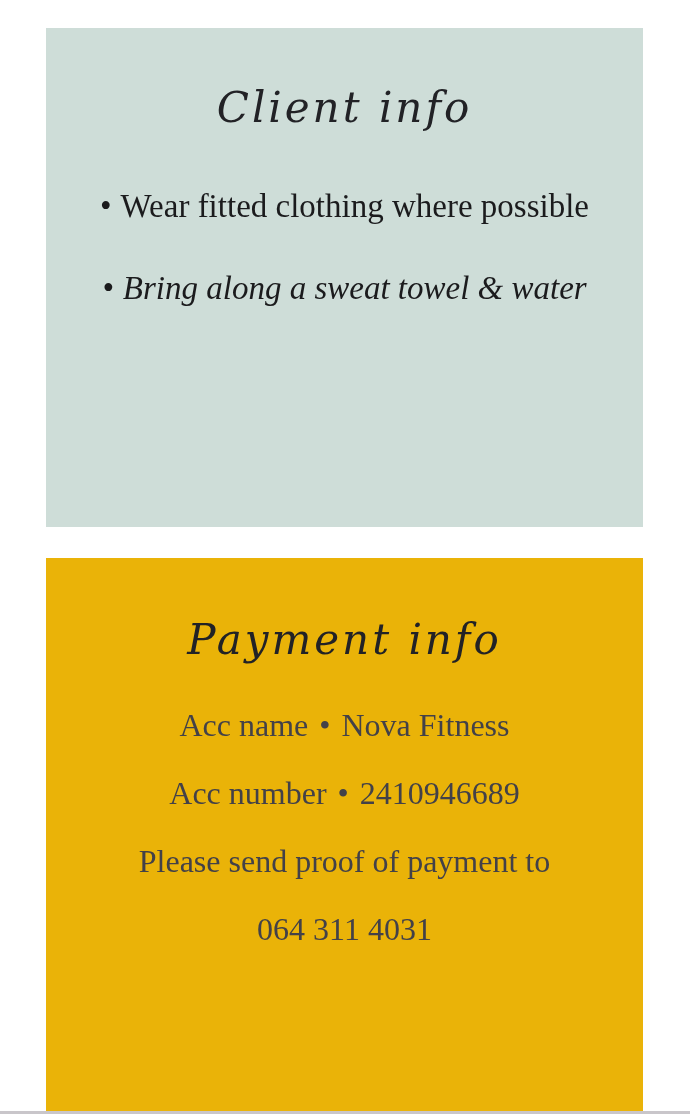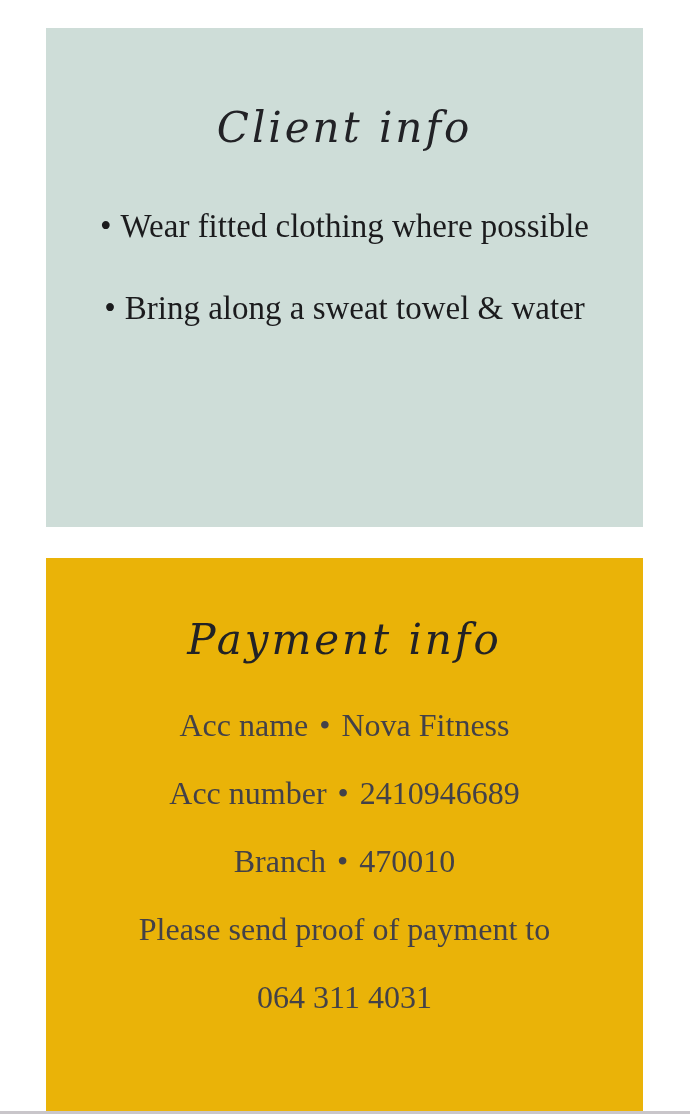--- a/index.html
+++ b/index.html
@@ -23,21 +23,21 @@
   .panel {
     width: 597px;
     margin-left: 46px;
     box-sizing: border-box;
     text-align: center;
   }
   .panel.client {
     margin-top: 28px;
     height: 499px;
     background: #ceddd8;
-    padding-top: 68px;
+    padding-top: 48px;
     color: #1b1b1d;
   }
   .panel.payment {
     margin-top: 31px;
     height: 556px;
     background: #eab308;
     padding-top: 50px;
     color: #434148;
   }
   .script-title {
@@ -52,21 +52,21 @@
   }
   .bullet {
     font-size: 33px;
     line-height: 48px;
     margin: 11px;
   }
   .bullet .line { display: block; }
   .bullet .dot { margin-right: 9px; }
   .b1 { margin-top: 42px; }
   .b2 { margin-top: 33px; }
-  .b3 { margin-top: 34px; }
+  .b3 { margin-top: 34px; font-style: italic; }
   .pay-line {
     font-size: 32px;
     line-height: 48px;
     margin: 20px 0 0 0;
   }
   .pay-line.first { margin-top: 29px; }
   .pay-line .sep { margin: 0 11px; }
   .bottom-edge {
     position: absolute;
     left: 0;
@@ -103,23 +103,20 @@
 
     <p class="pay-line first">
       <span>Acc name</span><span class="sep">•</span><span>Nova Fitness</span>
     </p>
 
     <p class="pay-line">
       <span>Acc number</span><span class="sep">•</span><span>2410946689</span>
     </p>
 
 
-    <p class="pay-line">
-      <span>Branch</span><span class="sep">•</span><span>470010</span>
-    </p>
 
     <p class="pay-line">Please send proof of payment to</p>
 
     <p class="pay-line">064 311 4031</p>
   </section>
 
   <div class="bottom-edge"></div>
 </div>
 
 </body></html>

